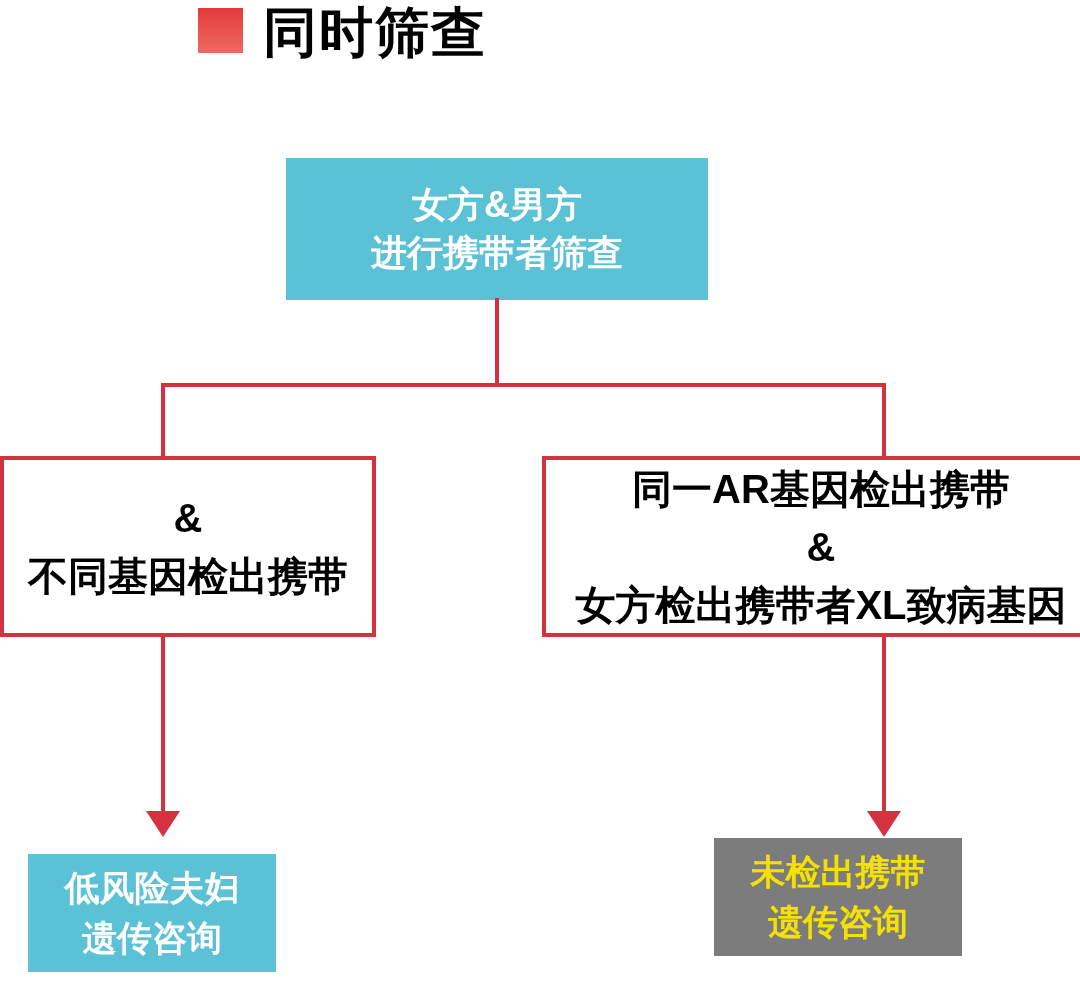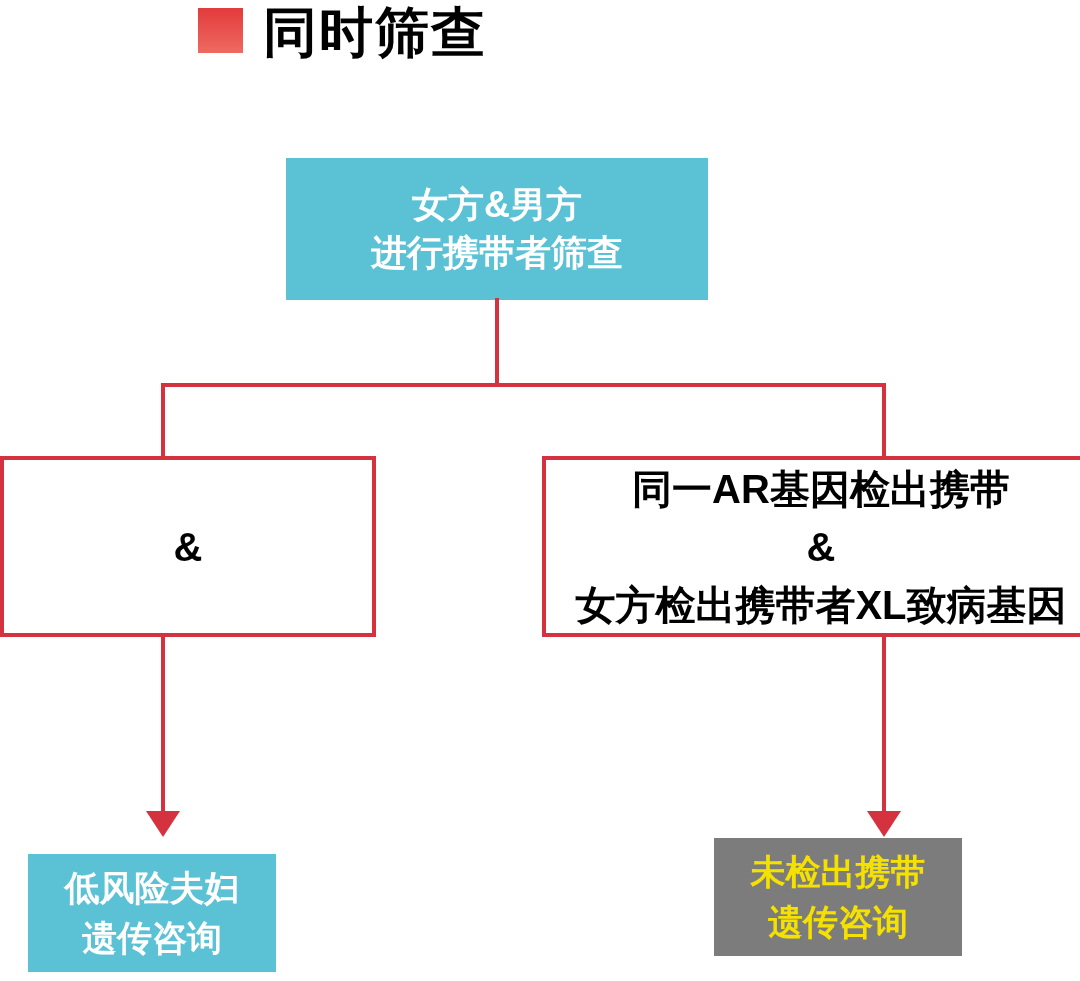--- a/index.html
+++ b/index.html
@@ -142,20 +142,21 @@
     <div>进行携带者筛查</div>
   </div>
 
   <div class="connector conn-stem"></div>
   <div class="connector conn-horizontal"></div>
   <div class="connector conn-drop-left"></div>
   <div class="connector conn-drop-right"></div>
 
   <div class="node node-condition node-condition-left">
     <div>&amp;</div>
+    <div>不同基因检出携带</div>
   </div>
 
   <div class="node node-condition node-condition-right">
     <div>同一AR基因检出携带</div>
     <div>&amp;</div>
     <div>女方检出携带者XL致病基因</div>
   </div>
 
   <div class="connector conn-arrow-left"></div>
   <div class="arrowhead arrowhead-left"></div>

